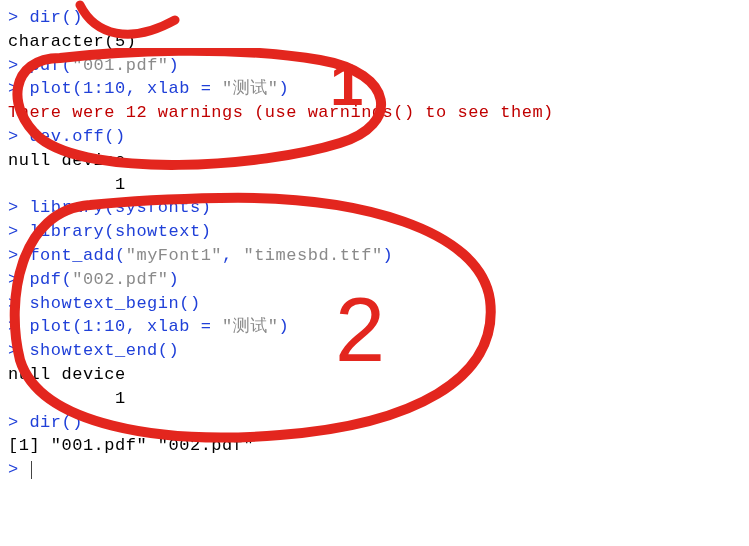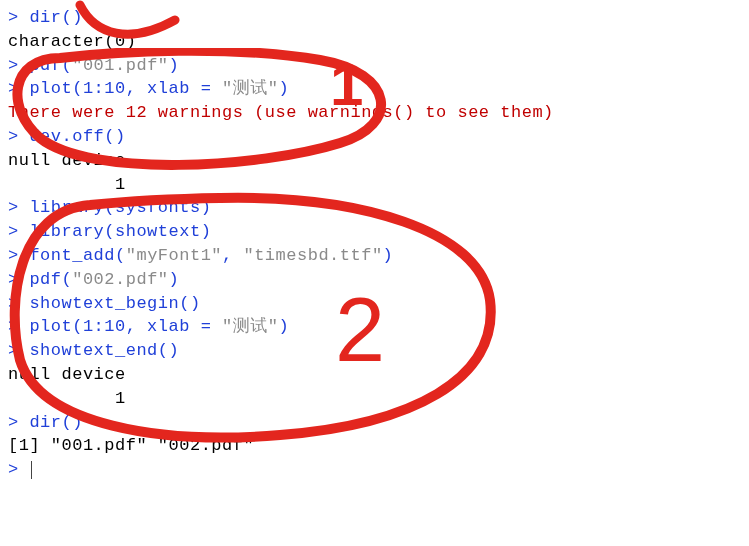--- a/index.html
+++ b/index.html
@@ -32,21 +32,21 @@
     position: absolute;
     pointer-events: none;
   }
   .annot svg { display: block; }
 </style>
 </head>
 <body>
 
 <div id="console">
     <div class="line"><span class="input">&gt; </span><span class="input">dir()</span></div>
-    <div class="line"><span class="output">character(0)</span></div>
+    <div class="line"><span class="output">character(5)</span></div>
     <div class="line"><span class="input">&gt; </span><span class="input">pdf(</span><span class="string">"001.pdf"</span><span class="input">)</span></div>
     <div class="line"><span class="input">&gt; </span><span class="input">plot(1:10, xlab = </span><span class="string">"测试"</span><span class="input">)</span></div>
     <div class="line"><span class="error">There were 12 warnings (use warnings() to see them)</span></div>
     <div class="line"><span class="input">&gt; </span><span class="input">dev.off()</span></div>
     <div class="line"><span class="output">null device </span></div>
     <div class="line"><span class="output">          1 </span></div>
     <div class="line"><span class="input">&gt; </span><span class="input">library(sysfonts)</span></div>
     <div class="line"><span class="input">&gt; </span><span class="input">library(showtext)</span></div>
     <div class="line"><span class="input">&gt; </span><span class="input">font_add(</span><span class="string">"myFont1"</span><span class="input">, </span><span class="string">"timesbd.ttf"</span><span class="input">)</span></div>
     <div class="line"><span class="input">&gt; </span><span class="input">pdf(</span><span class="string">"002.pdf"</span><span class="input">)</span></div>

